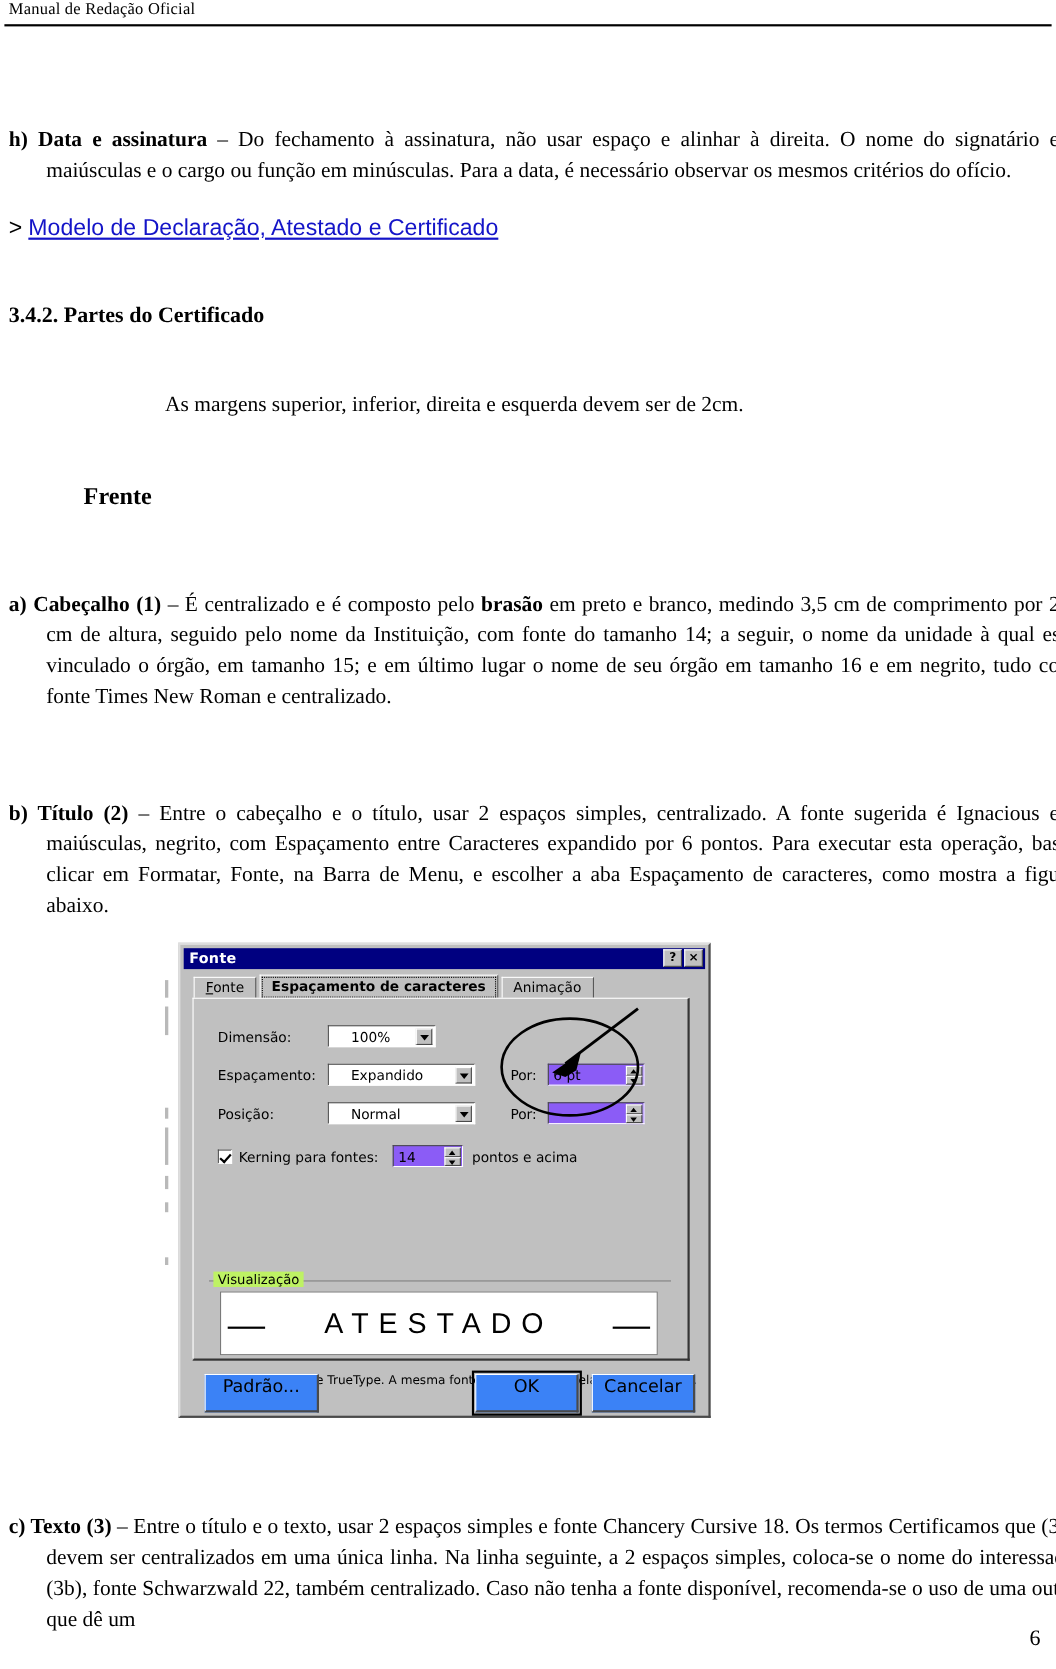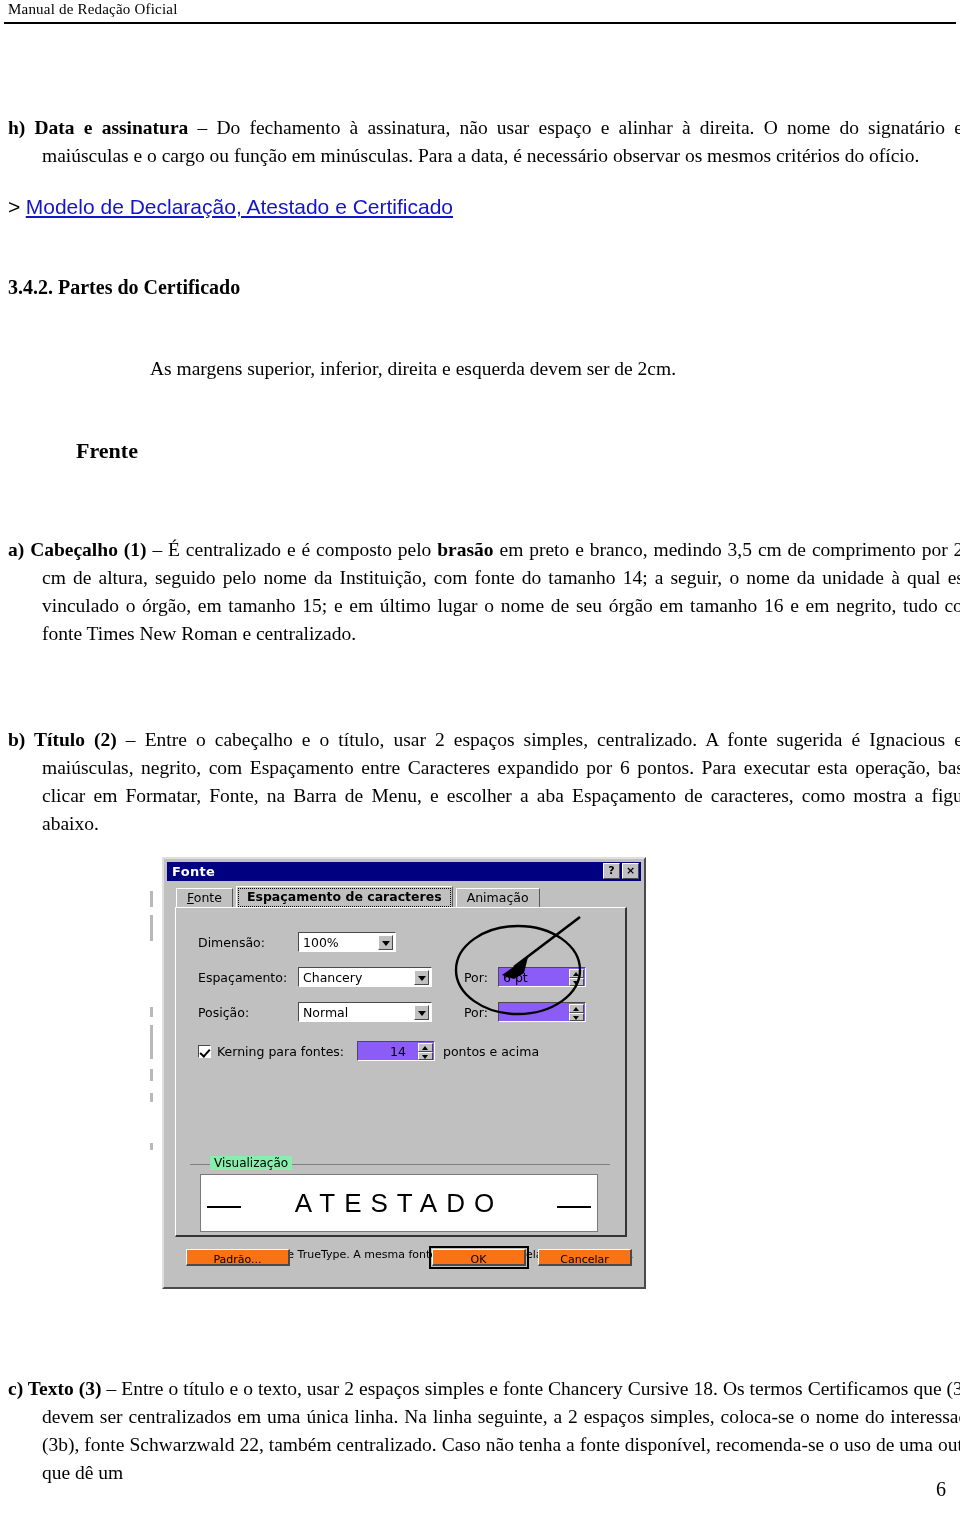--- a/index.html
+++ b/index.html
@@ -251,20 +251,21 @@
     background: #ffffff;
     border-top: 1.5px solid #4a4a4a;
     border-left: 1.5px solid #4a4a4a;
     border-right: 1.5px solid #ffffff;
     border-bottom: 1.5px solid #ffffff;
     box-sizing: border-box;
     height: 20px;
     display: flex;
     align-items: center;
     position: relative;
+    padding-left: 16px;
   }
   .combo .cval {
     font-size: 12.5px;
     padding-left: 4px;
     color: #000;
     white-space: nowrap;
   }
   .combo .arrow {
     position: absolute;
     right: 2px;
@@ -367,25 +368,24 @@
     position: absolute;
     left: 0; top: 8px;
     width: 420px;
     height: 0;
     border-top: 1px solid #808080;
   }
   .groupbox .gb-label {
     position: absolute;
     left: 4px;
     top: 0;
-    background: #86efac;
+    background: #bef264;
     padding: 0 4px;
     font-size: 12px;
     color: #000;
-    margin-left: 16px;
   }
   .preview-box {
     position: absolute;
     left: 10px;
     top: 18px;
     width: 398px;
     height: 58px;
     background: #ffffff;
     border: 1.5px solid #7a7a7a;
     box-sizing: border-box;
@@ -416,31 +416,31 @@
     left: 24px;
     top: 340px;
     font-size: 11px;
     color: #000;
     white-space: nowrap;
   }
 
   
   .btnrow { position: absolute; }
   .btn {
-    background: #f97316;
+    background: #3b82f6;
     border-top: 1.5px solid #ffffff;
     border-left: 1.5px solid #ffffff;
     border-right: 2px solid #4a4a4a;
     border-bottom: 2px solid #4a4a4a;
     box-sizing: border-box;
-    font-size: 11px;
+    font-size: 16px;
     color: #000;
     text-align: center;
     line-height: 20px;
-    height: 17px;
+    height: 35px;
   }
   .btn.default { outline: 2px solid #000; outline-offset: 1px; }
 
   
   .annot {
     position: absolute;
     left: 0; top: 0;
     width: 484px;
     height: 432px;
     pointer-events: none;
@@ -518,21 +518,21 @@
         <span class="flabel" style="width:100px;">Dimensão:</span>
         <span class="combo" style="width:98px;">
           <span class="cval">100%</span>
           <span class="arrow"></span>
         </span>
       </div>
 
       <div class="frow" style="left:22px; top:59px;">
         <span class="flabel" style="width:100px;">Espaçamento:</span>
         <span class="combo" style="width:134px;">
-          <span class="cval">Chancery</span>
+          <span class="cval">Expandido</span>
           <span class="arrow"></span>
         </span>
       </div>
       <div class="frow" style="left:288px; top:59px;">
         <span class="flabel" style="width:34px;">Por:</span>
         <span class="spinbox" style="width:88px;">
           <span class="sval">6 pt</span>
           <span class="spin-btns">
             <span class="up"></span>
             <span class="dn"></span>
@@ -554,21 +554,21 @@
           <span class="spin-btns">
             <span class="up"></span>
             <span class="dn"></span>
           </span>
         </span>
       </div>
 
       <div class="frow" style="left:22px; top:133px;">
         <span class="checkbox-box checked"></span>
         <span class="flabel" style="width:140px;">Kerning para fontes:</span>
-        <span class="spinbox" style="width:78px;justify-content:center;">
+        <span class="spinbox" style="width:64px;">
           <span class="sval">14</span>
           <span class="spin-btns">
             <span class="up"></span>
             <span class="dn"></span>
           </span>
         </span>
         <span class="flabel" style="margin-left:8px;">pontos e acima</span>
       </div>
 
       <div class="groupbox">

